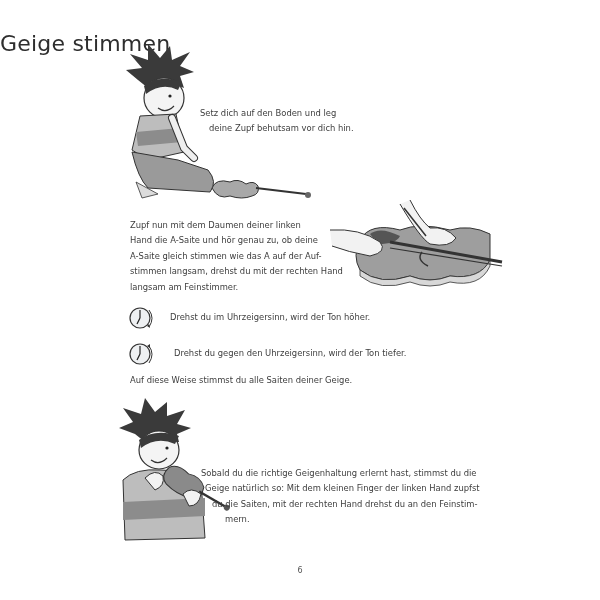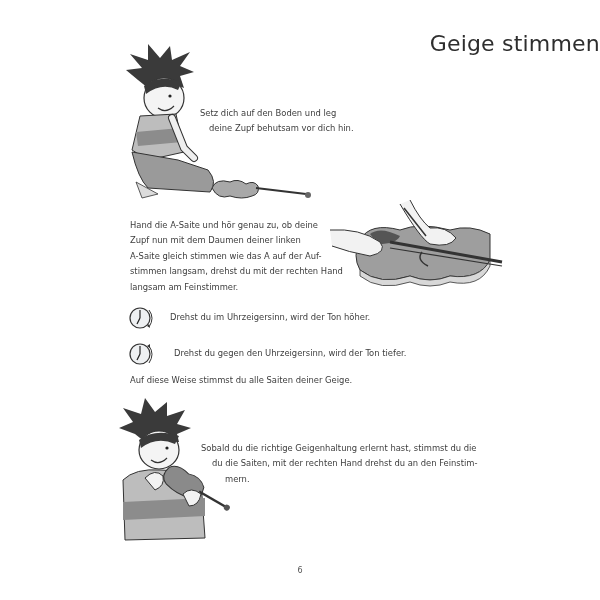--- a/index.html
+++ b/index.html
@@ -2,21 +2,21 @@
 <html><head>
   <meta charset="utf-8">
   <style>
     html, body { margin: 0; padding: 0; }
     body {
       width: 600px; height: 600px; background: #ffffff; position: relative; overflow: hidden;
       font-family: "DejaVu Sans", sans-serif; color: #3a3a3a;
     }
     .abs { position: absolute; }
     .title {
-      left: 0; width: 600px; top: 31px; text-align: right;
+      left: 0; width: 600px; top: 31px; text-align: left;
       font-size: 22px; color: #2e2e2e; letter-spacing: 0.2px;
       font-family: "DejaVu Sans", sans-serif;
     }
     .txt { font-size: 8.4px; line-height: 15.4px; color: #3c3c3c; white-space: nowrap; }
     .clock { width: 26px; height: 26px; }
     .pageno { left: 0; width: 600px; top: 566px; text-align: center; font-size: 8px; color: #555; }
   </style>
 </head>
 <body>
 
@@ -44,22 +44,22 @@
     <path d="M0,8 Q4,-2 18,2 Q26,-2 34,4 Q42,0 46,6 Q48,14 40,16 Q30,20 18,16 Q6,20 0,8 Z" fill="#a8a8a8" stroke="#333" stroke-width="1"></path>
     <line x1="44" y1="8" x2="94" y2="14" stroke="#333" stroke-width="2.2"></line>
     <circle cx="96" cy="15" r="3" fill="#666"></circle>
   </g>
 </svg>
 
 <div class="abs txt" style="left:200px;top:106px">Setz dich auf den Boden und leg</div>
 <div class="abs txt" style="left:209px;top:121px">deine Zupf behutsam vor dich hin.</div>
 
 <div class="abs" style="left:130px;top:218px">
+  <div class="txt">Zupf nun mit dem Daumen deiner linken</div>
   <div class="txt">Hand die A-Saite und hör genau zu, ob deine</div>
-  <div class="txt">Zupf nun mit dem Daumen deiner linken</div>
   <div class="txt">A-Saite gleich stimmen wie das A auf der Auf-</div>
   <div class="txt">stimmen langsam, drehst du mit der rechten Hand</div>
   <div class="txt">langsam am Feinstimmer.</div>
 </div>
 
 <svg class="abs" style="left:330px;top:200px" width="180" height="100" viewBox="0 0 180 100">
   <path d="M30,40 Q40,22 70,30 Q90,22 120,30 Q140,24 160,34 L160,60 Q150,80 120,76 Q100,84 80,76 Q50,86 30,70 Q22,56 30,40 Z" fill="#9e9e9e" stroke="#333" stroke-width="1"></path>
   <path d="M30,70 Q50,86 80,76 Q100,84 120,76 Q150,80 160,60 L160,66 Q150,88 120,82 Q100,90 80,82 Q50,92 30,76 Z" fill="#d8d8d8" stroke="#333" stroke-width="0.8"></path>
   <path d="M40,34 Q50,26 70,36 Q66,44 48,44 Z" fill="#555"></path>
   <line x1="60" y1="42" x2="172" y2="62" stroke="#333" stroke-width="3"></line>
@@ -106,19 +106,20 @@
   <path d="M18,104 L100,100 L100,118 L18,122 Z" fill="#8c8c8c"></path>
   <g transform="rotate(30 80 90)">
     <path d="M56,80 Q62,72 76,76 Q88,72 96,80 Q100,92 90,96 Q76,100 62,96 Q52,92 56,80 Z" fill="#8a8a8a" stroke="#333" stroke-width="1"></path>
     <line x1="94" y1="86" x2="126" y2="86" stroke="#333" stroke-width="2.5"></line>
     <circle cx="126" cy="86" r="3" fill="#555"></circle>
   </g>
   <path d="M40,80 Q50,70 58,78 Q60,88 50,92 Z" fill="#f2f2f2" stroke="#333" stroke-width="1"></path>
   <path d="M78,96 Q86,88 96,96 Q94,108 84,108 Z" fill="#f2f2f2" stroke="#333" stroke-width="1"></path>
 </svg>
 
-<div class="abs" style="left:201px;top:441px">
+<div class="abs" style="left:201px;top:466px">
   <div class="txt" style="padding-left:0px">Sobald du die richtige Geigenhaltung erlernt hast, stimmst du die</div>
+  <div class="txt" style="padding-left:4px">Geige natürlich so: Mit dem kleinen Finger der linken Hand zupfst</div>
   <div class="txt" style="padding-left:11px">du die Saiten, mit der rechten Hand drehst du an den Feinstim-</div>
   <div class="txt" style="padding-left:24px">mern.</div>
 </div>
 
 <div class="abs pageno">6</div>
 
 </body></html>

